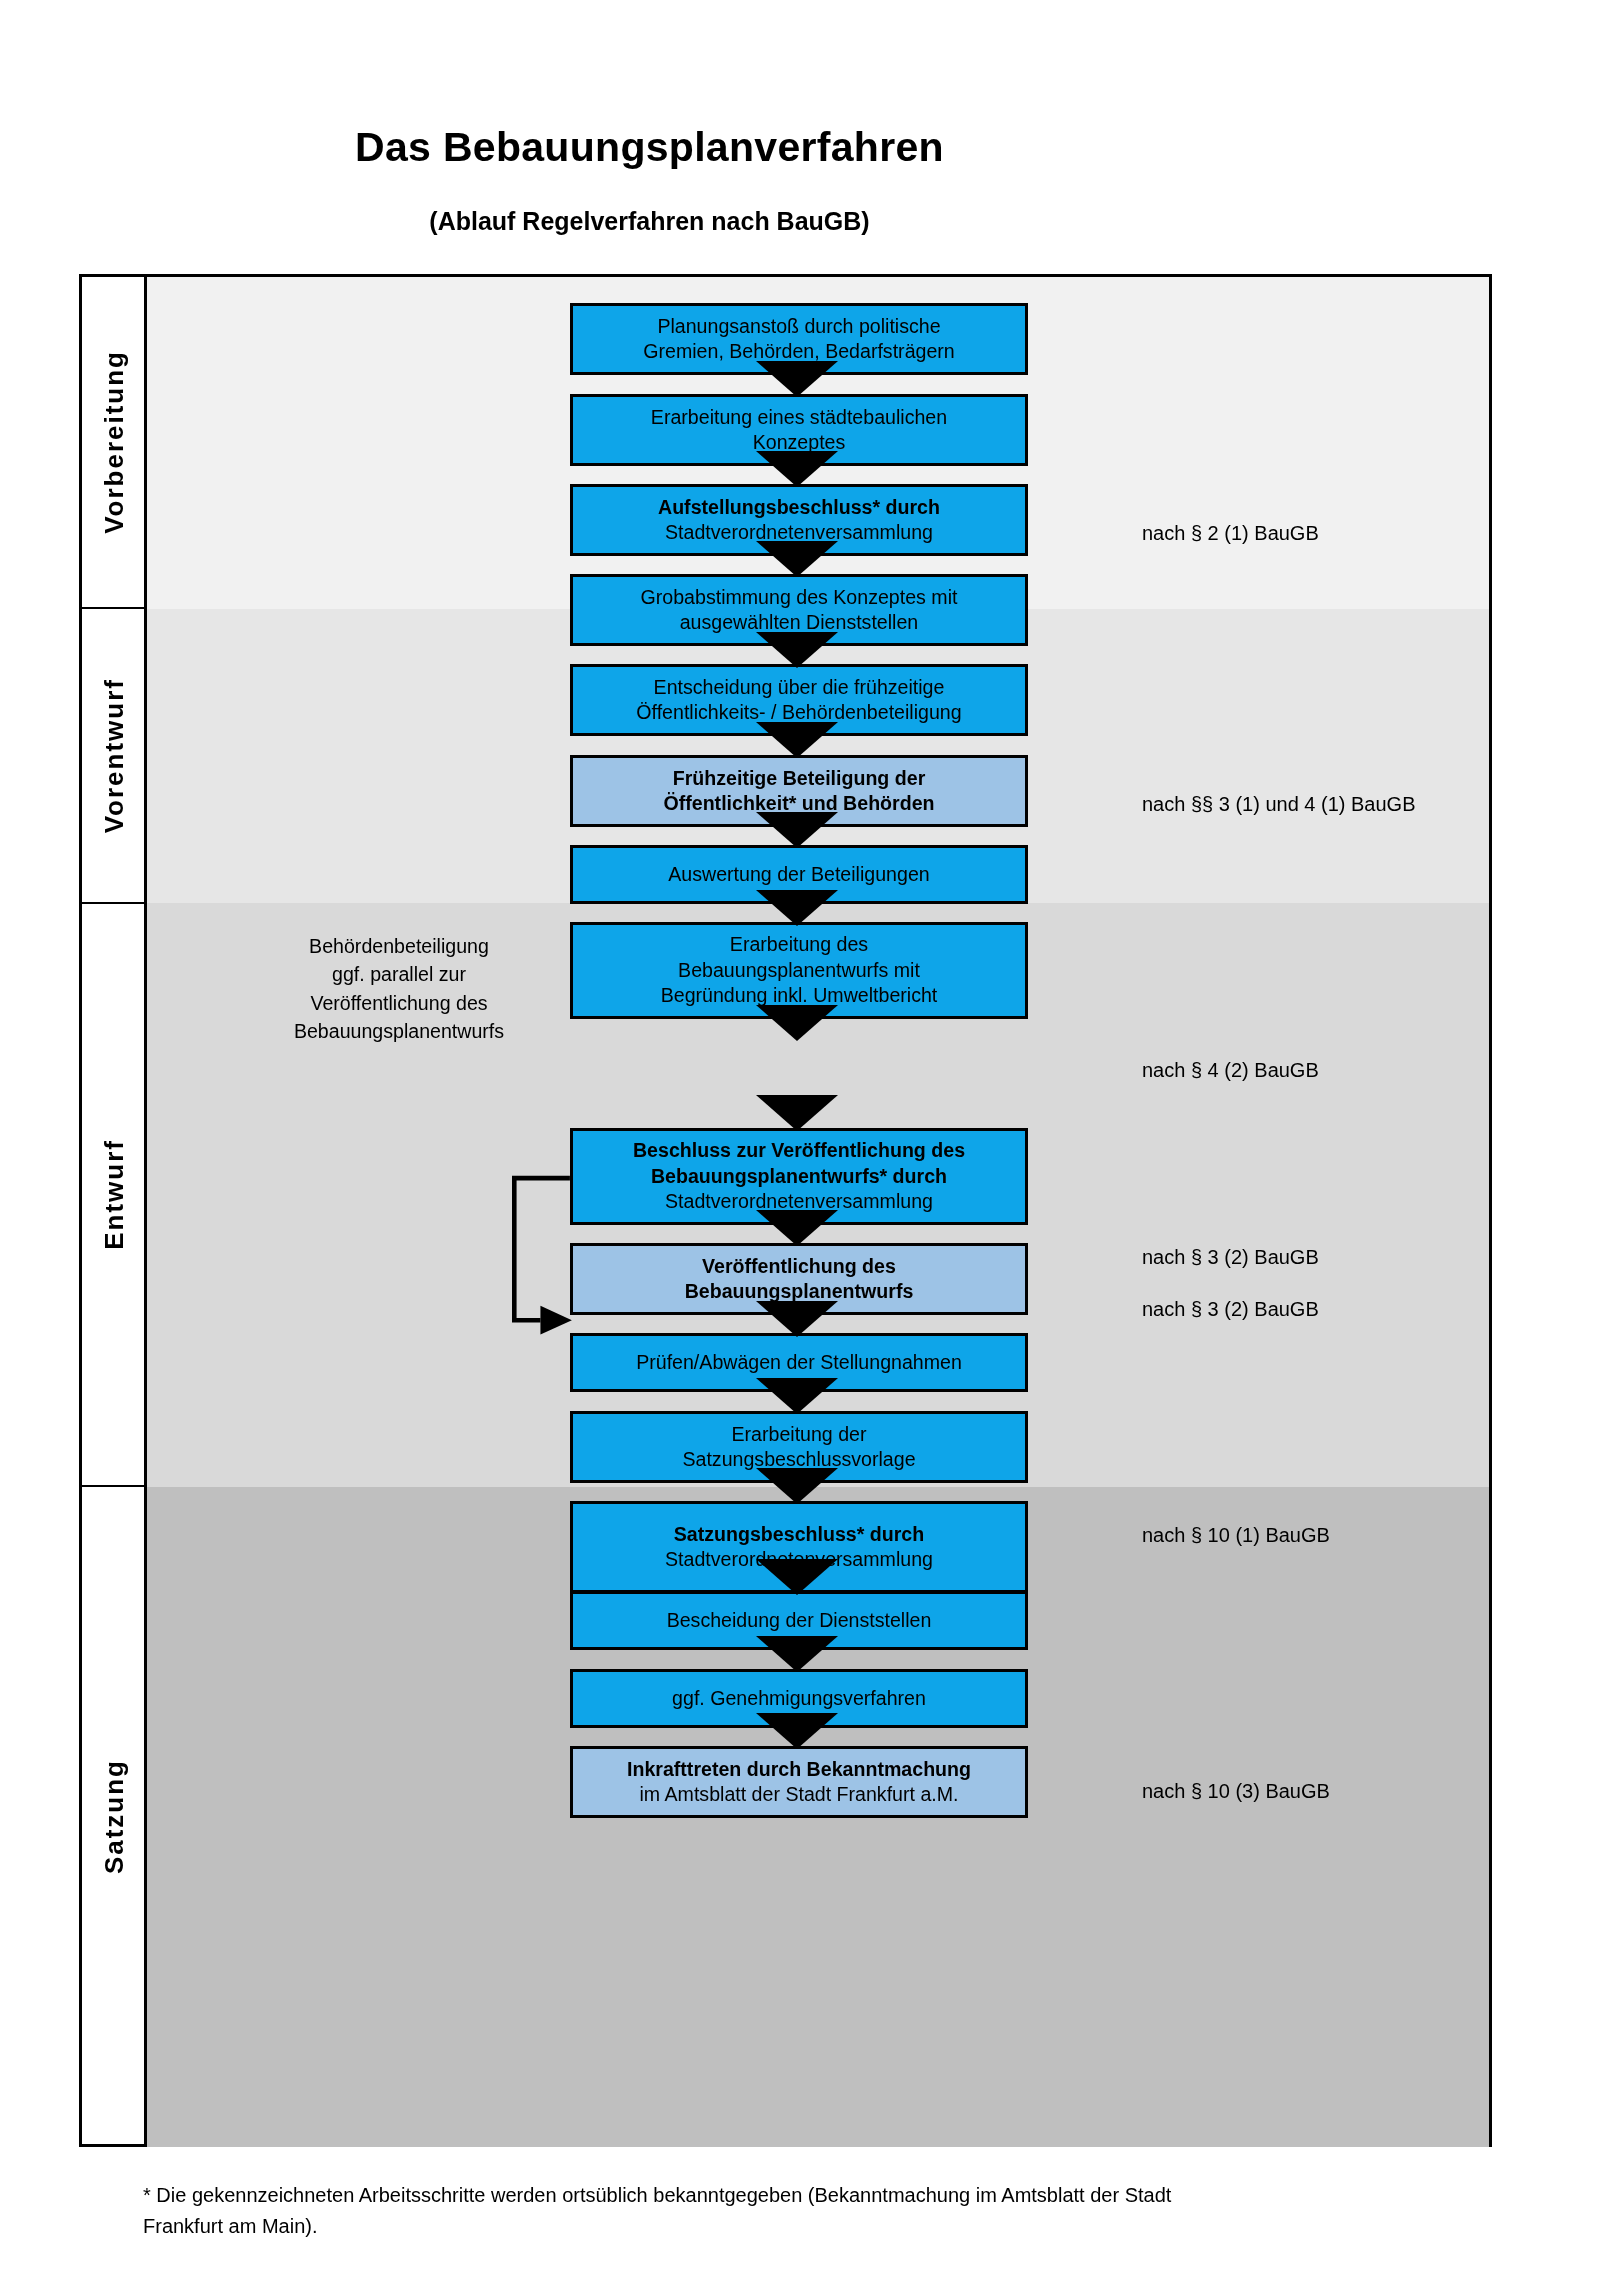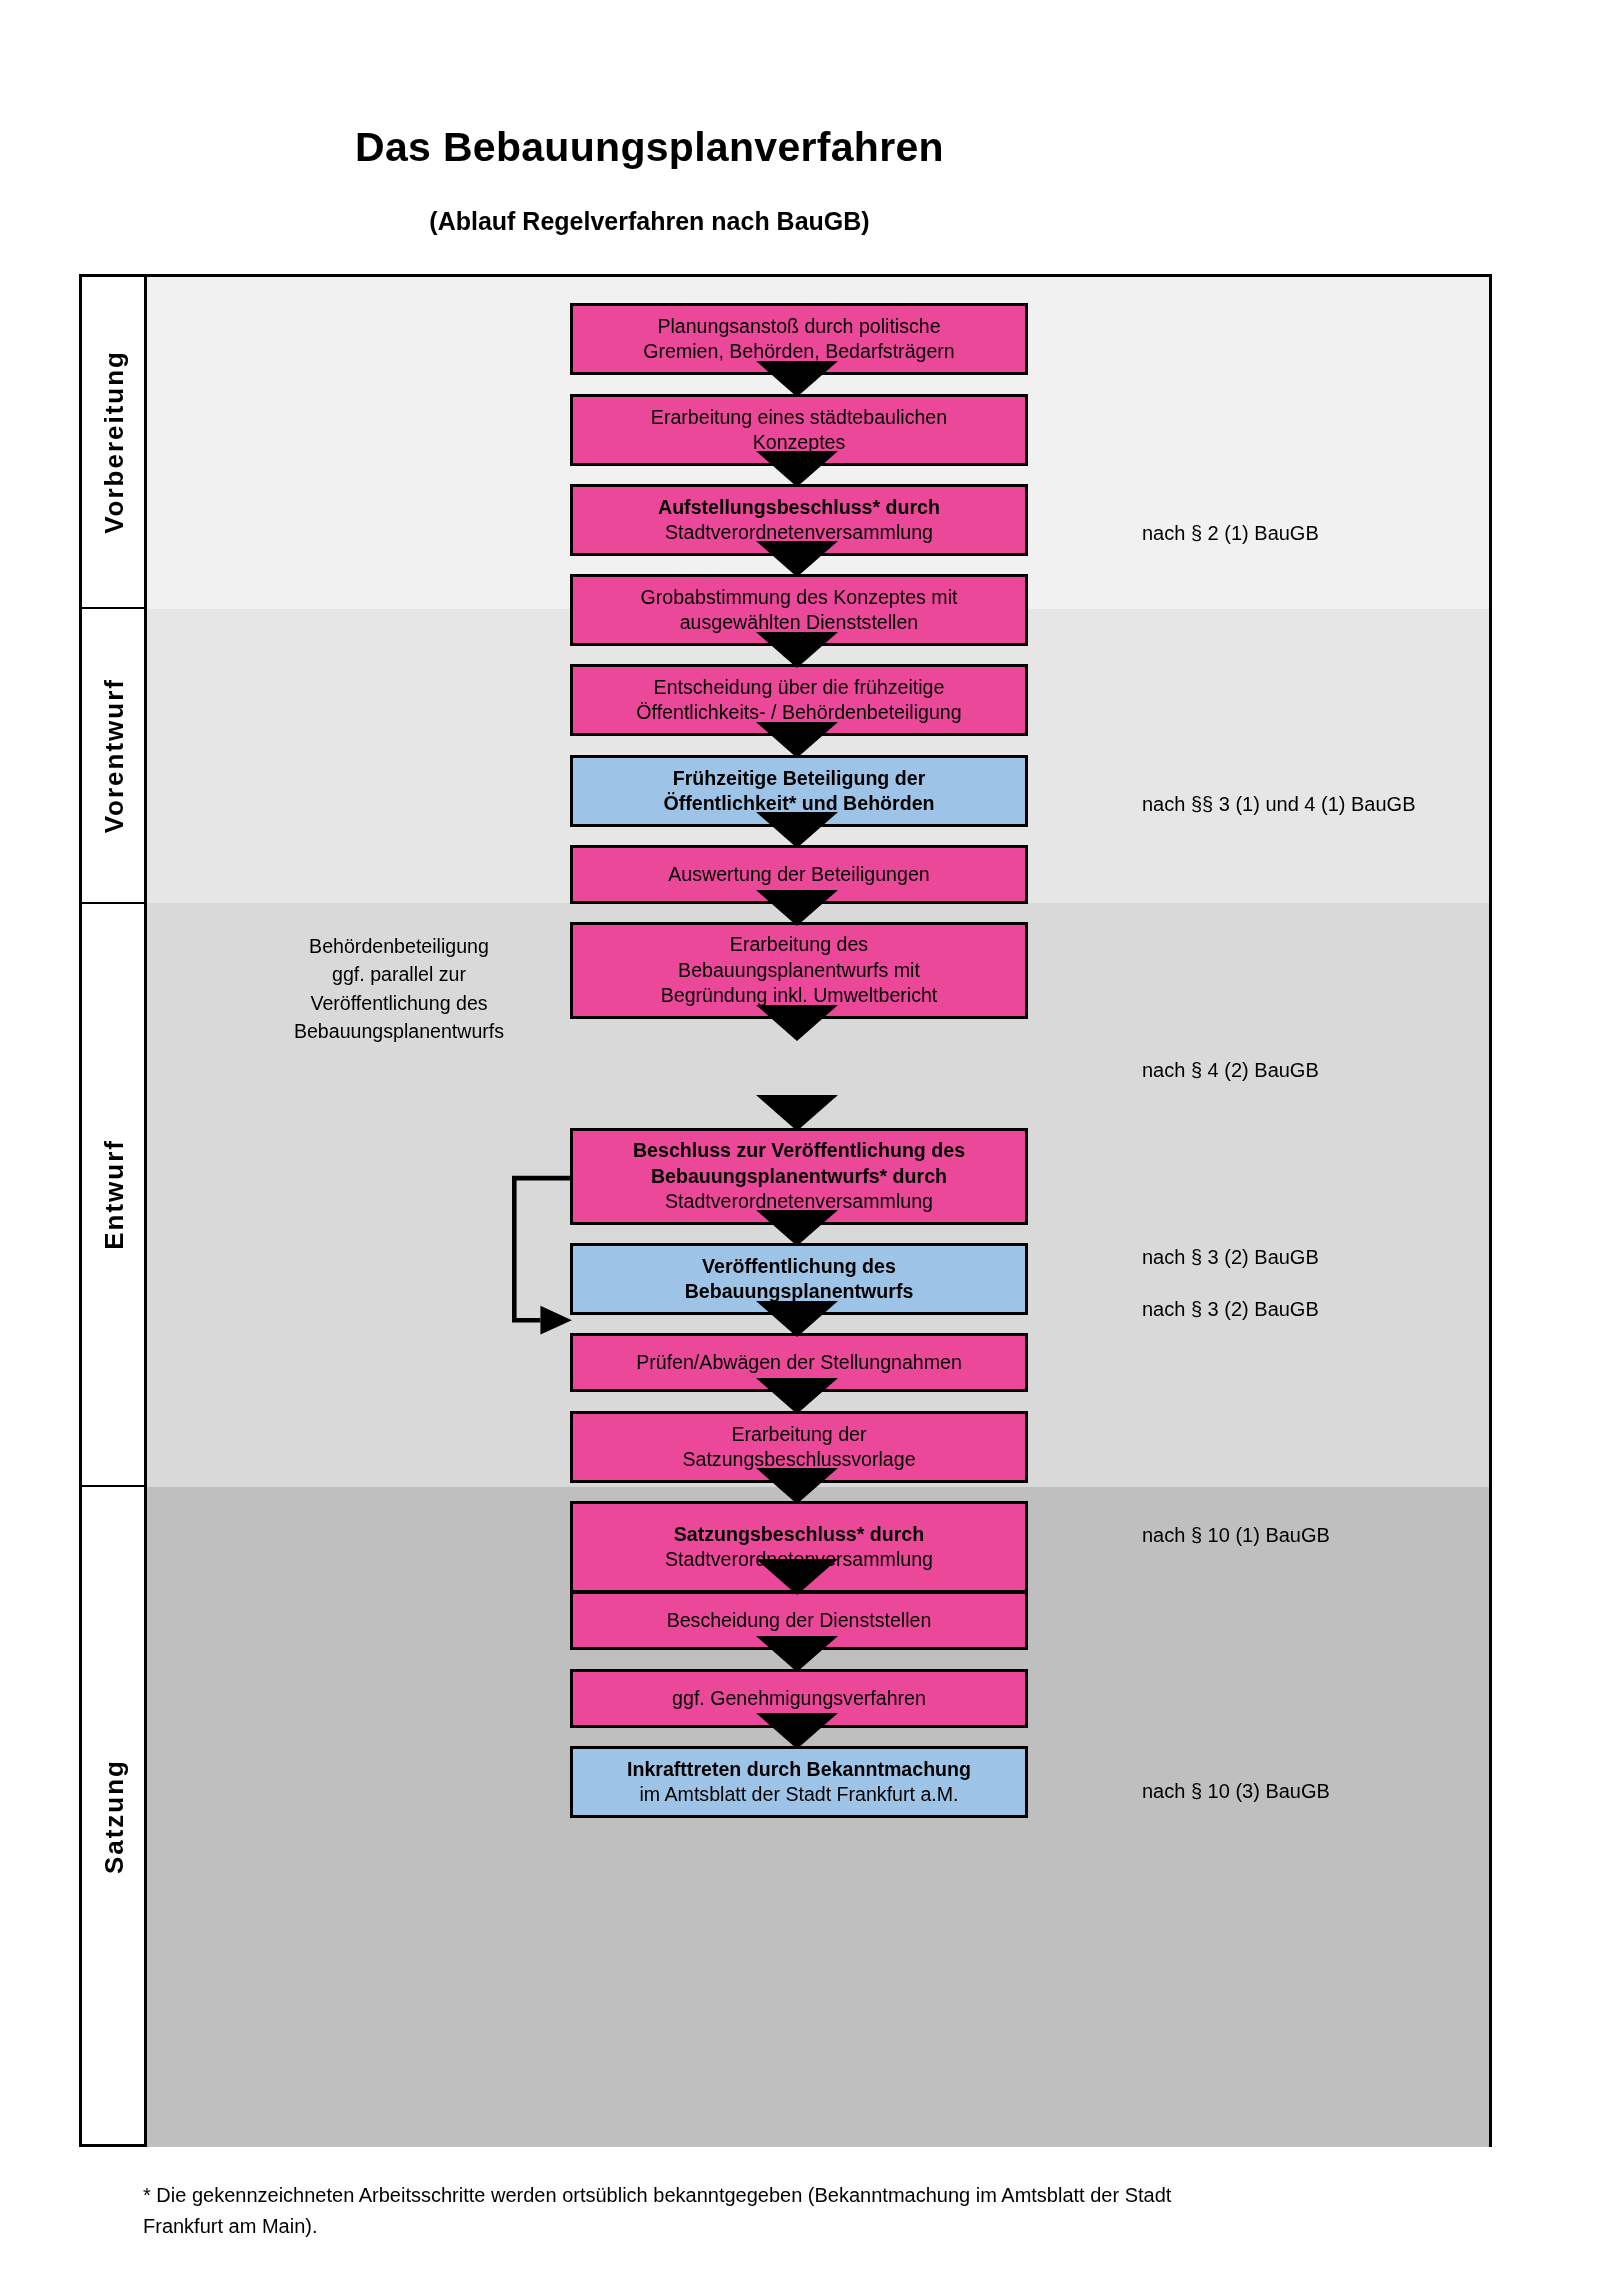--- a/index.html
+++ b/index.html
@@ -50,21 +50,21 @@
     position:absolute;left:65px;right:0;
     box-sizing:border-box;
   }
 
   
   .pbox{
     position:absolute;
     left:488px;width:458px;
     border:3.3px solid #000;
     box-sizing:border-box;
-    background:#ec4899;
+    background:#0ea5e9;
     display:flex;flex-direction:column;align-items:center;justify-content:center;
     text-align:center;
     font-size:19.6px;line-height:1.30;
     padding:2.6px 6.5px;
     z-index:6;
   }
   .pbox.blue{background:#9DC3E6;}
   .pbox .l{display:block;width:100%;}
   .pbox b{font-weight:bold;}
 

